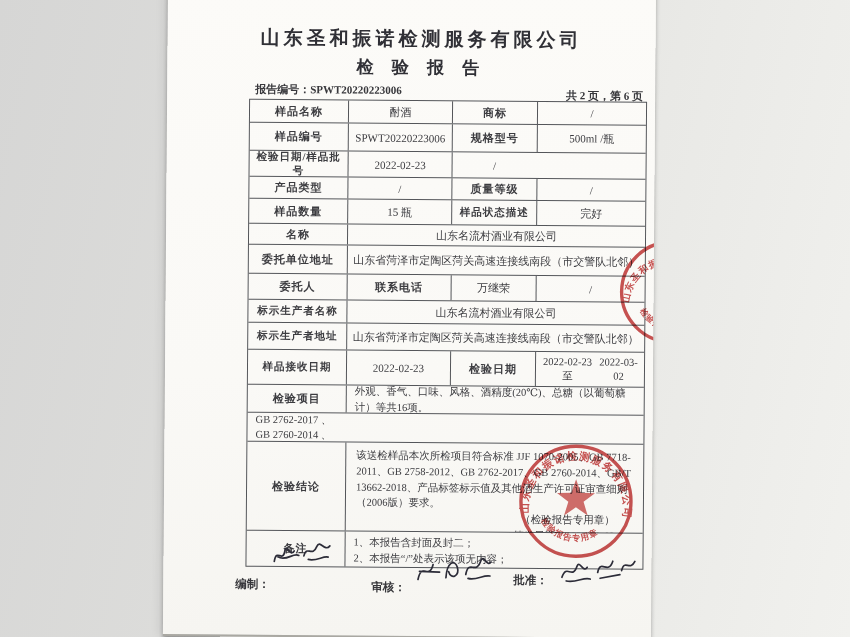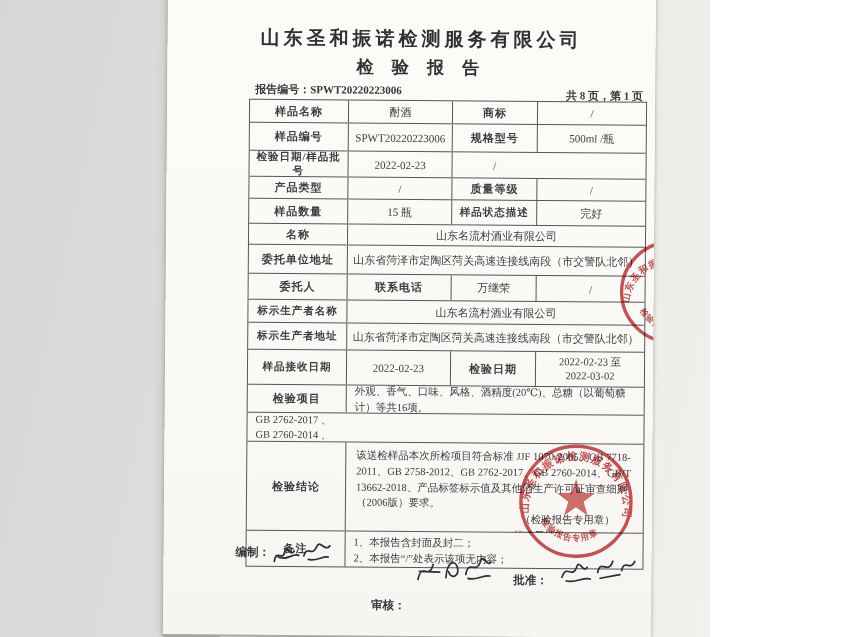--- a/index.html
+++ b/index.html
@@ -1,21 +1,21 @@
 <!DOCTYPE html>
 <html><head>
 <meta charset="utf-8">
 <style>
   html,body{margin:0;padding:0;}
   body{
     width:850px;height:637px;overflow:hidden;
     font-family:"Liberation Serif","DejaVu Serif",serif;
   }
   .scene{
-    position:relative;width:710px;height:637px;overflow:hidden;
+    position:relative;width:850px;height:637px;overflow:hidden;
     background:linear-gradient(102deg,#d6d6d5 0%,#dddddb 35%,#e9e9e6 70%,#f1f1ee 100%);
   }
   .paper{
     position:absolute;left:168px;top:-14px;width:488px;height:650px;
     background:linear-gradient(180deg,#fcfbf8 0%,#faf9f6 60%,#f6f5f1 100%);
     transform:rotate(.45deg);transform-origin:50% 0;
     box-shadow:0 5px 4px rgba(40,40,40,.35),-4px 0 10px rgba(0,0,0,.08);
     border-bottom:2px solid #a9a8a2;
     overflow:hidden;
     color:#3c3c40;
@@ -41,21 +41,21 @@
   .row.cols2{grid-template-columns:98px 298px;}
   .cell{
     border-left:1px solid #54565a;display:flex;align-items:center;justify-content:center;
     font-size:11px;text-align:center;padding:1px 3px;box-sizing:border-box;
     overflow:hidden;color:#3c3c40;
   }
   .cell:first-child{border-left:none;}
   .cell.lbl{font-weight:600;letter-spacing:1px;font-family:Liberation Serif, serif;}
   .cell.left{justify-content:flex-start;text-align:left;padding:3px 8px;}
   .cell.small{font-size:10.5px;}
-  .twoline{display:flex;flex-direction:column;line-height:1.35;font-size:10.5px;justify-content:center;}
+  .twoline{display:flex;flex-direction:row;line-height:1.35;font-size:10.5px;justify-content:center;}
   .concl{
     flex-direction:column;align-items:stretch;justify-content:flex-start;
     text-align:left;padding:5px 10px 6px 10px;font-size:10.5px;line-height:1.5;
   }
   .seal-block{margin-top:auto;text-align:right;padding-right:18px;font-size:10.5px;line-height:1.5;}
   .notes{flex-direction:column;align-items:flex-start;justify-content:center;line-height:1.55;}
 
   .footer-label{position:absolute;font-size:11.5px;font-weight:600;color:#38383c;}
   .sig{position:absolute;}
   .sig path{fill:none;stroke:#2c2c38;stroke-width:1.7;stroke-linecap:round;stroke-linejoin:round;}
@@ -67,21 +67,21 @@
 </style>
 </head>
 <body>
 
 <div class="scene">
   <div class="paper">
 
     <div class="company-title">山东圣和振诺检测服务有限公司</div>
     <div class="report-title">检 验 报 告</div>
     <div class="report-no"><span>报告编号：</span><span>SPWT20220223006</span></div>
-    <div class="page-info">共 8 页，第 1 页</div>
+    <div class="page-info">共 2 页，第 6 页</div>
 
     <div class="tbl">
 
       <div class="row cols4" style="height:22px">
         <div class="cell lbl">样品名称</div>
         <div class="cell">酎酒</div>
         <div class="cell lbl">商标</div>
         <div class="cell">/</div>
       </div>
 
@@ -175,26 +175,26 @@
         <div class="cell lbl">备注</div>
         <div class="cell left small notes">
           <span>1、本报告含封面及封二；</span>
           <span>2、本报告“/”处表示该项无内容；</span>
           <span>3、检测环境：符合要求。</span>
         </div>
       </div>
 
     </div>
 
-    <div class="footer-label" style="left:72px;top:560px">编制：</div>
+    <div class="footer-label" style="left:72px;top:592px">编制：</div>
     <svg class="sig" style="left:104px;top:553px;transform:rotate(-7deg)" width="68" height="30" viewBox="0 0 68 30">
       <path d="M6 20 C10 6,14 24,18 10 C20 4,23 18,27 12 M10 16 C18 22,26 13,31 17 M36 18 C40 7,44 21,50 10 C54 3,57 17,63 11 M40 22 C48 25,55 20,60 22"></path>
     </svg>
 
-    <div class="footer-label" style="left:208px;top:612px">审核：</div>
+    <div class="footer-label" style="left:208px;top:594px">审核：</div>
     <svg class="sig" style="left:246px;top:565px;transform:rotate(-4deg)" width="86" height="36" viewBox="0 0 86 36">
       <path d="M8 26 C13 8,19 28,24 12 M10 18 L30 20 M36 26 C38 10,46 8,48 16 C50 25,41 29,39 20 M56 24 C60 8,66 26,72 11 C75 4,78 19,82 13 M58 28 C66 31,74 25,80 27"></path>
     </svg>
 
     <div class="footer-label" style="left:350px;top:586px">批准：</div>
     <svg class="sig" style="left:392px;top:565px;transform:rotate(-5deg)" width="84" height="34" viewBox="0 0 84 34">
       <path d="M6 22 C12 8,16 26,22 12 C25 6,28 20,32 14 M10 26 C20 29,28 23,34 26 M42 20 C46 6,52 24,58 10 M44 26 L64 24 M66 20 C70 8,74 22,80 12"></path>
     </svg>
 
     <svg class="stamp" style="left:350px;top:452px" width="124" height="124" viewBox="0 0 124 124">

